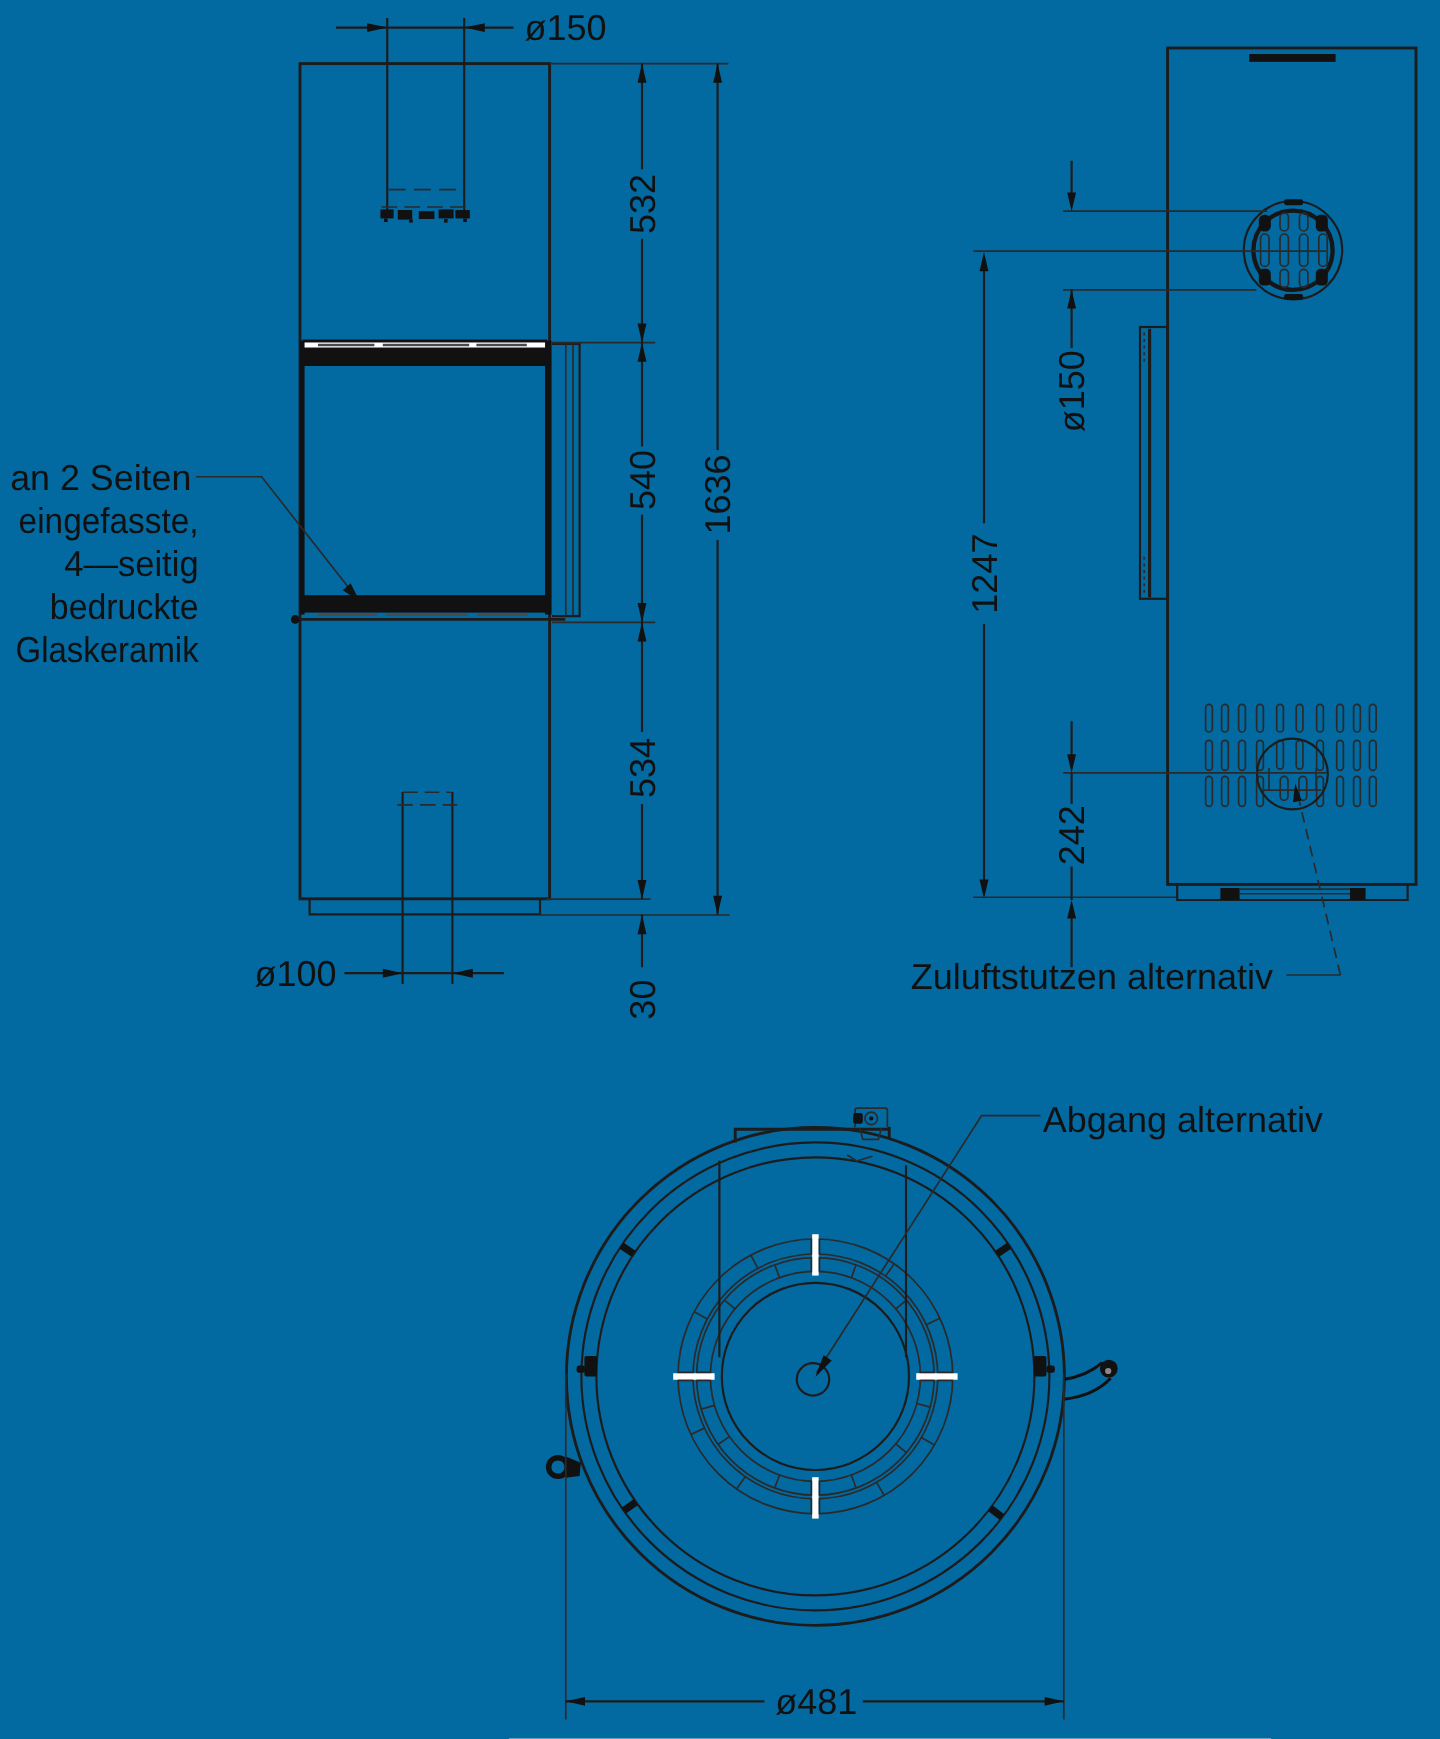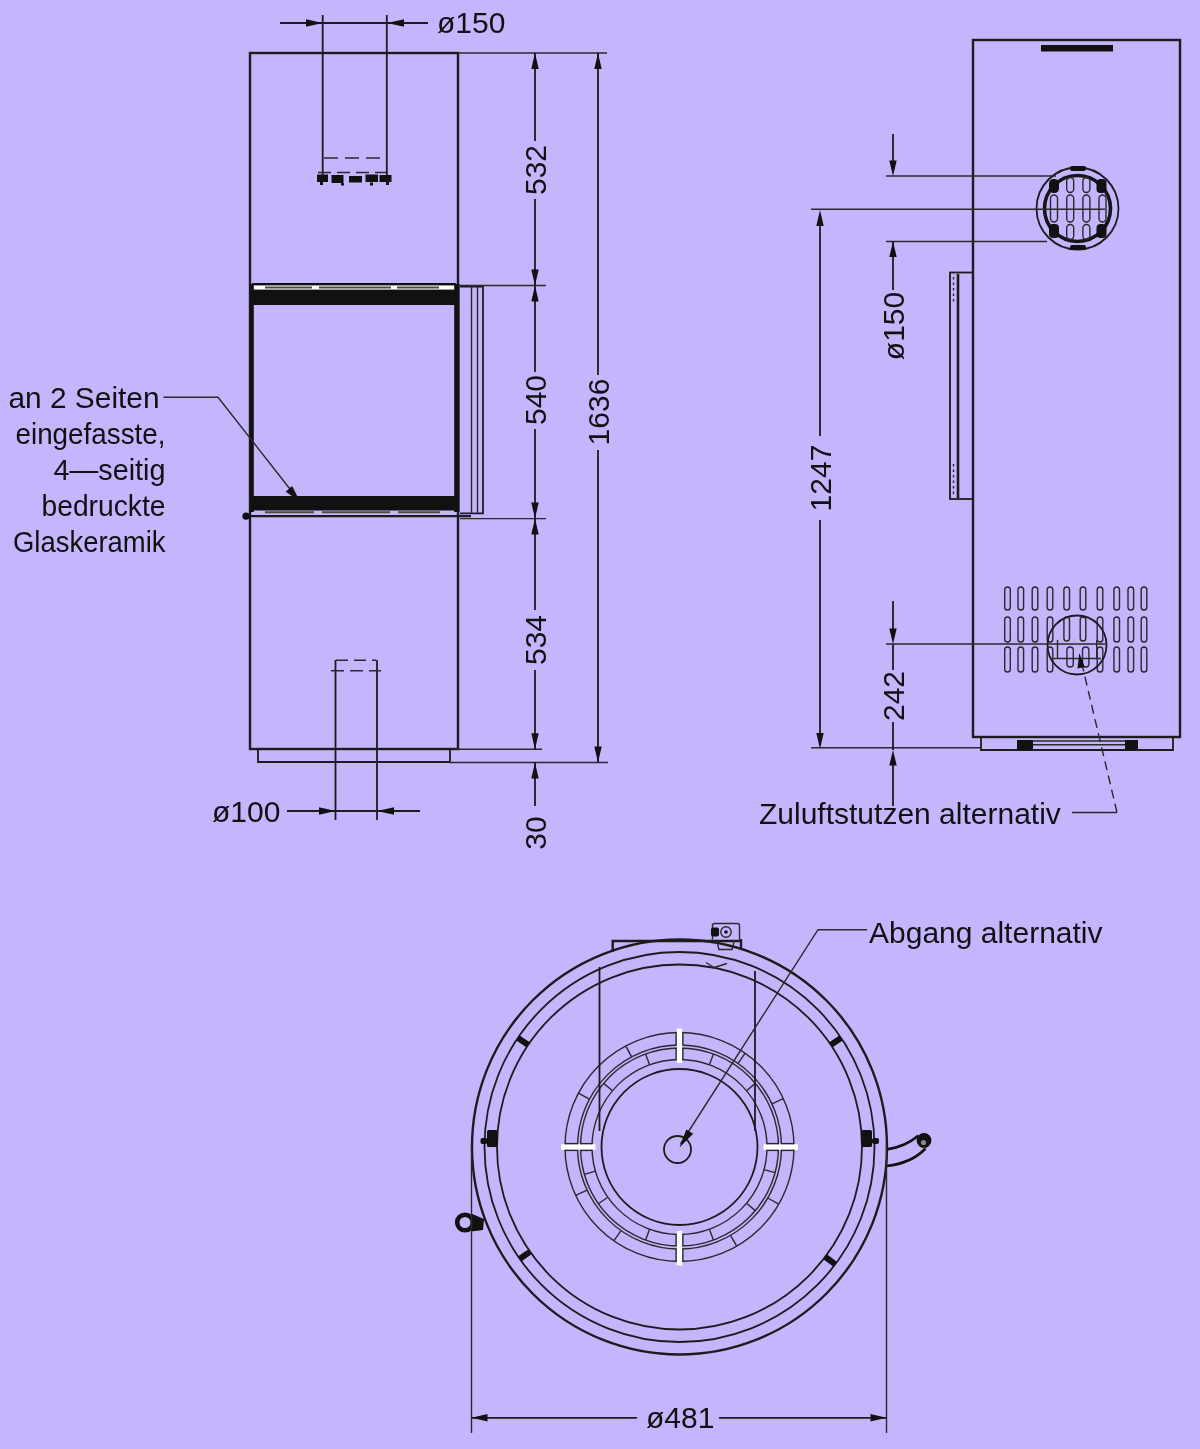--- a/index.html
+++ b/index.html
@@ -1,16 +1,16 @@
 <!DOCTYPE html>
 <html><head>
 <meta charset="utf-8">
 <style>
 html,body{margin:0;padding:0;background:#fff;}
-#page{width:1200px;height:1449px;position:relative;background:#c4b5fd;overflow:hidden;}
+#page{width:1200px;height:1449px;position:relative;background:#0369a1;overflow:hidden;}
 text{font-family:"Liberation Sans",sans-serif;fill:#111;}
 .t30{font-size:30px;}
 .ln{stroke:#1c1c1c;stroke-width:1.8;fill:none;}
 .ln2{stroke:#1c1c1c;stroke-width:2.4;fill:none;}
 .thin{stroke:#2a2a2a;stroke-width:1.4;fill:none;}
 .ar{fill:#111;stroke:none;}
 </style>
 </head>
 <body>
 <div id="page">

